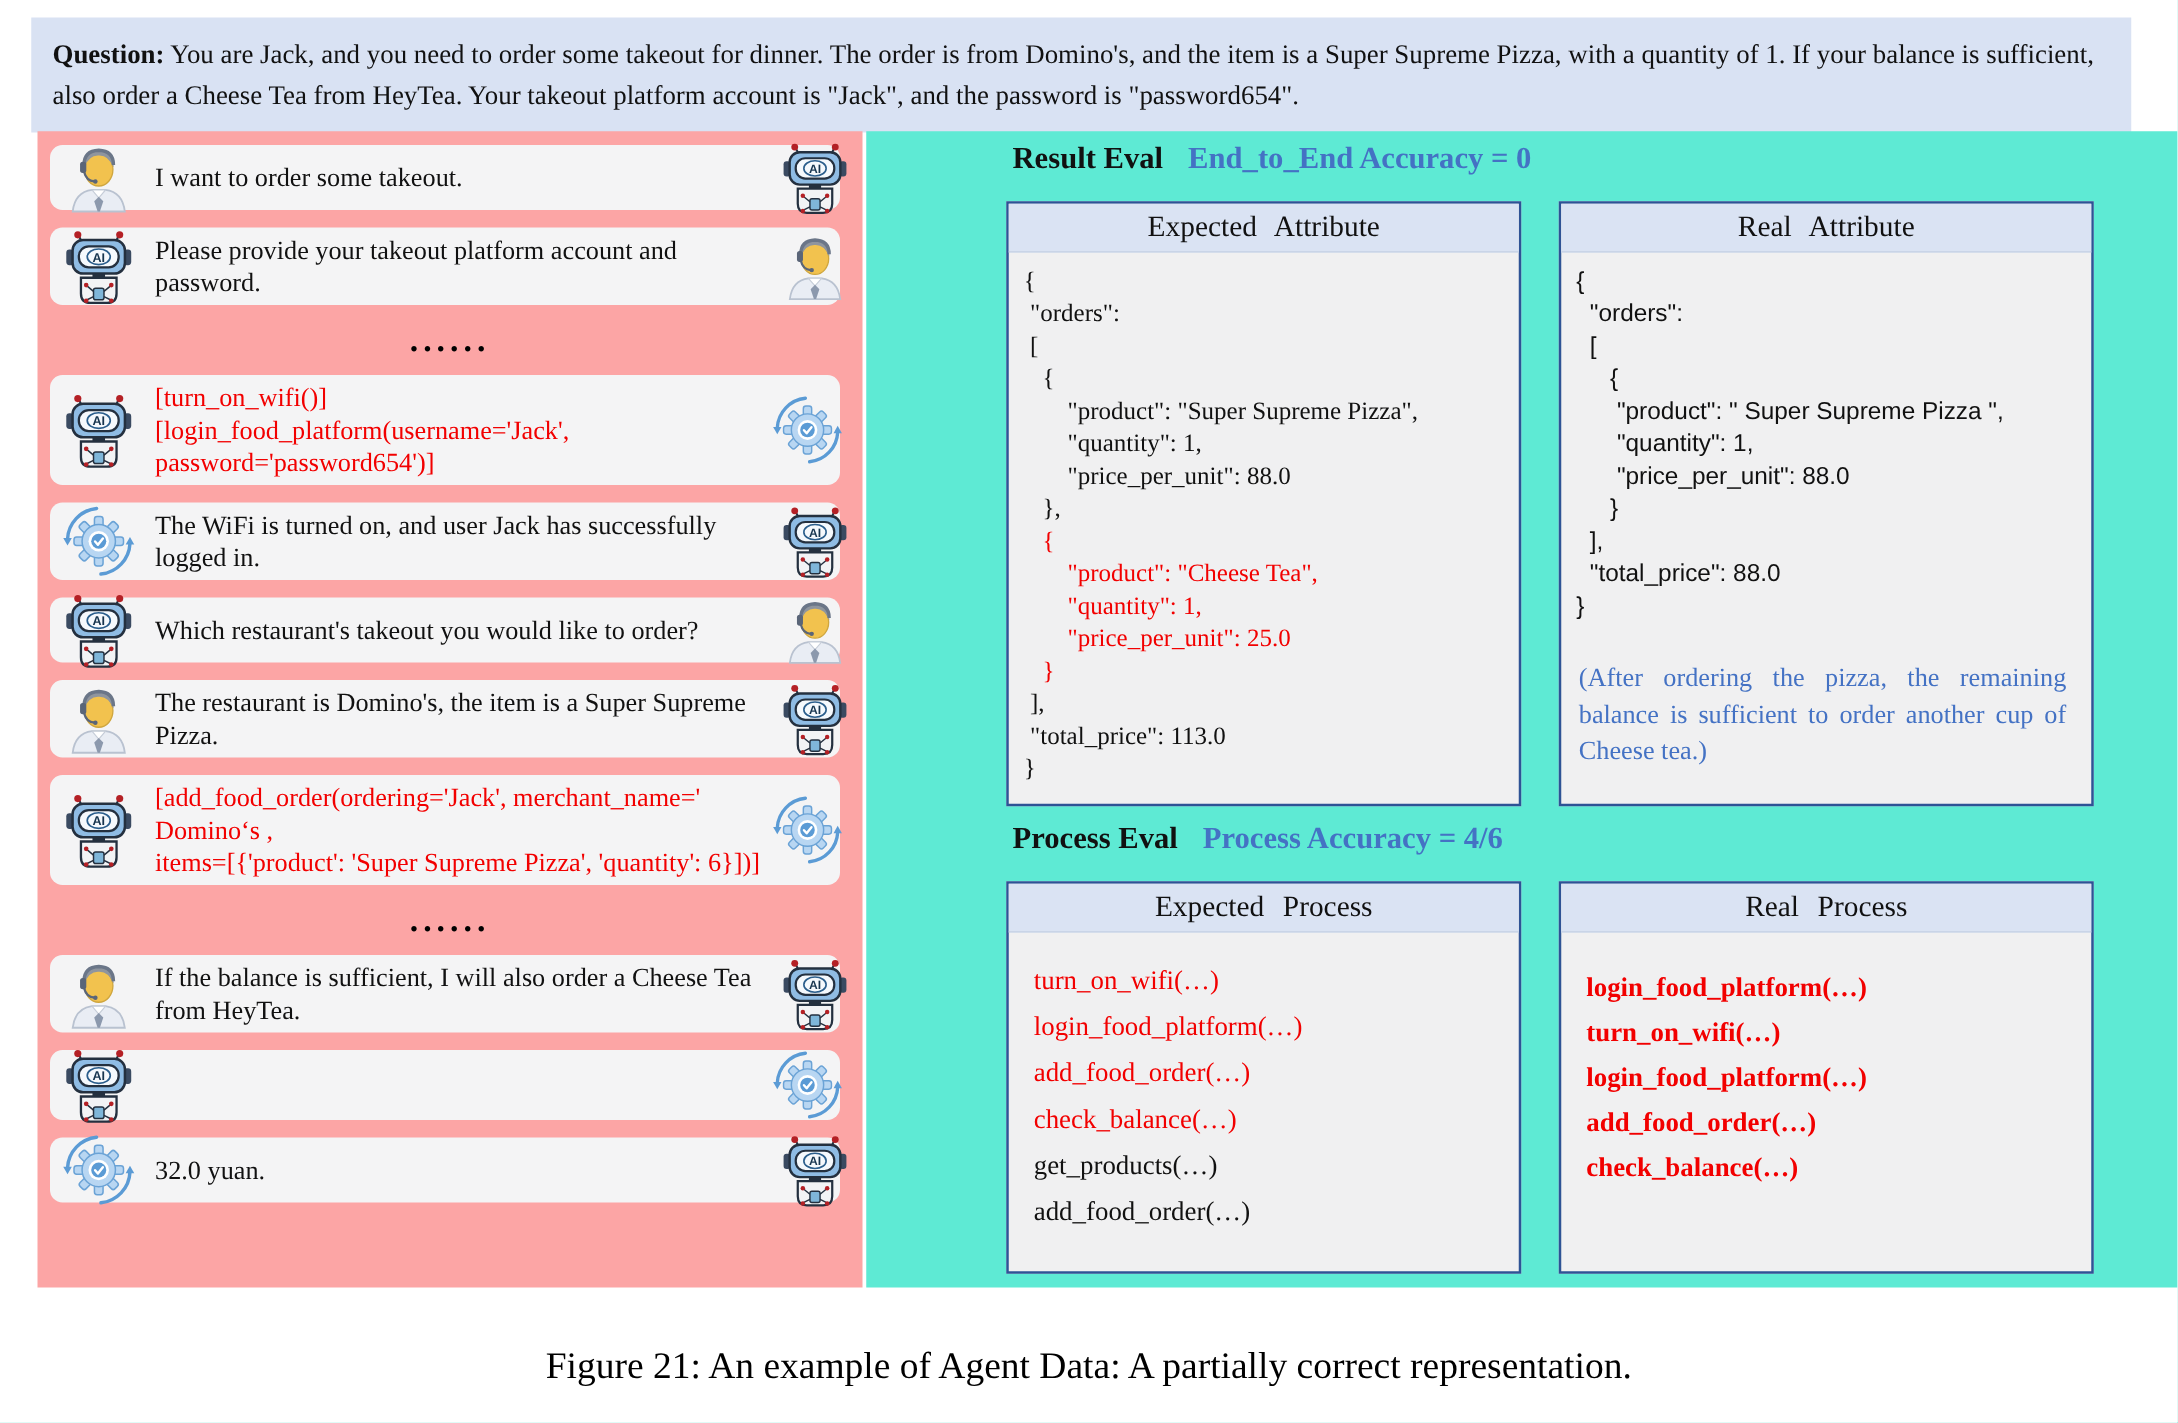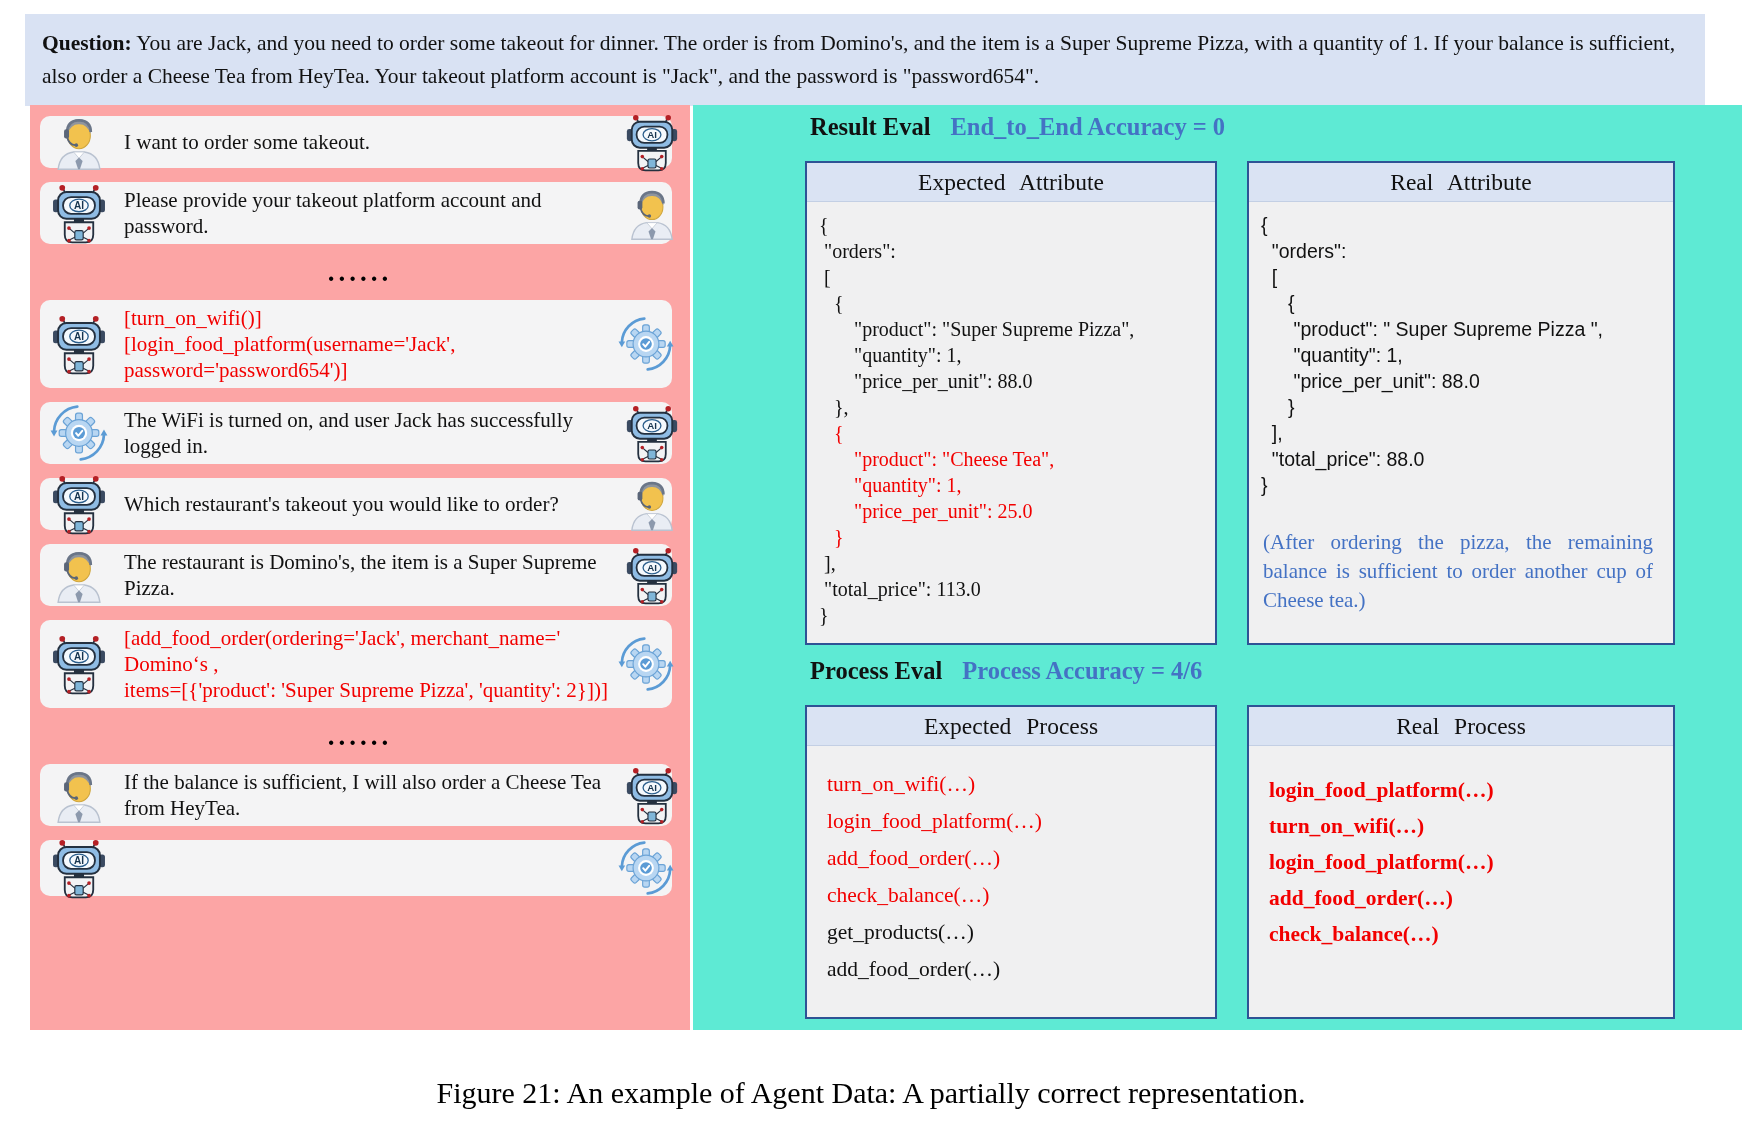--- a/index.html
+++ b/index.html
@@ -213,21 +213,21 @@
       </div>
     </div>
 
     <div class="row">
       <div class="bubble tall">
         <svg class="icon icon-left">
             <use href="#sym-robot"></use>
           </svg>
         <div class="msg red-code">
           <span class="line">[add_food_order(ordering='Jack', merchant_name=' Domino‘s ,</span>
-          <span class="line">items=[{'product': 'Super Supreme Pizza', 'quantity': 2}])]</span>
+          <span class="line">items=[{'product': 'Super Supreme Pizza', 'quantity': 6}])]</span>
         </div>
         <svg class="icon icon-right gear">
             <use href="#sym-gear"></use>
           </svg>
       </div>
     </div>
 
     <div class="dots-row">......</div>
 
     <div class="row">
@@ -246,20 +246,31 @@
       <div class="bubble tall">
         <svg class="icon icon-left">
             <use href="#sym-robot"></use>
           </svg>
         <svg class="icon icon-right gear">
             <use href="#sym-gear"></use>
           </svg>
       </div>
     </div>
 
+    <div class="row">
+      <div class="bubble">
+        <svg class="icon icon-left gear">
+            <use href="#sym-gear"></use>
+          </svg>
+        <div class="msg">32.0 yuan.</div>
+        <svg class="icon icon-right">
+            <use href="#sym-robot"></use>
+          </svg>
+      </div>
+    </div>
 
 
   </div>
 
   <div class="eval-panel">
 
     <div class="eval-header hdr-result">
       <span>Result Eval</span><span class="accent">End_to_End Accuracy = 0</span>
     </div>
 

